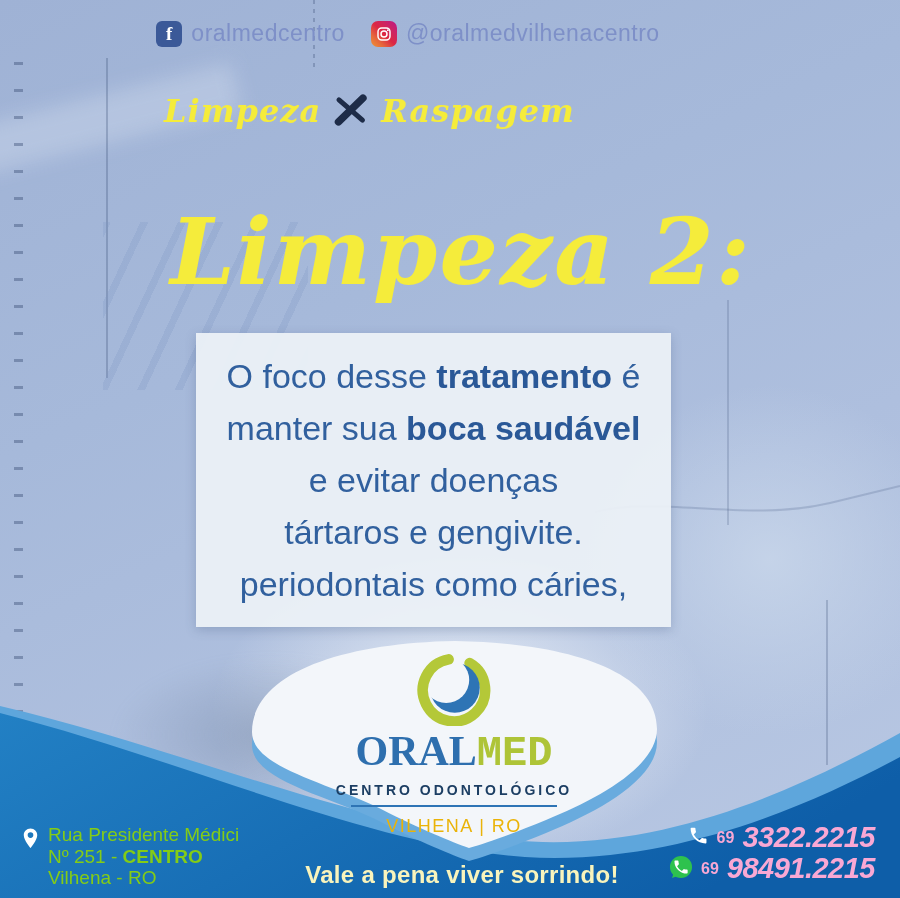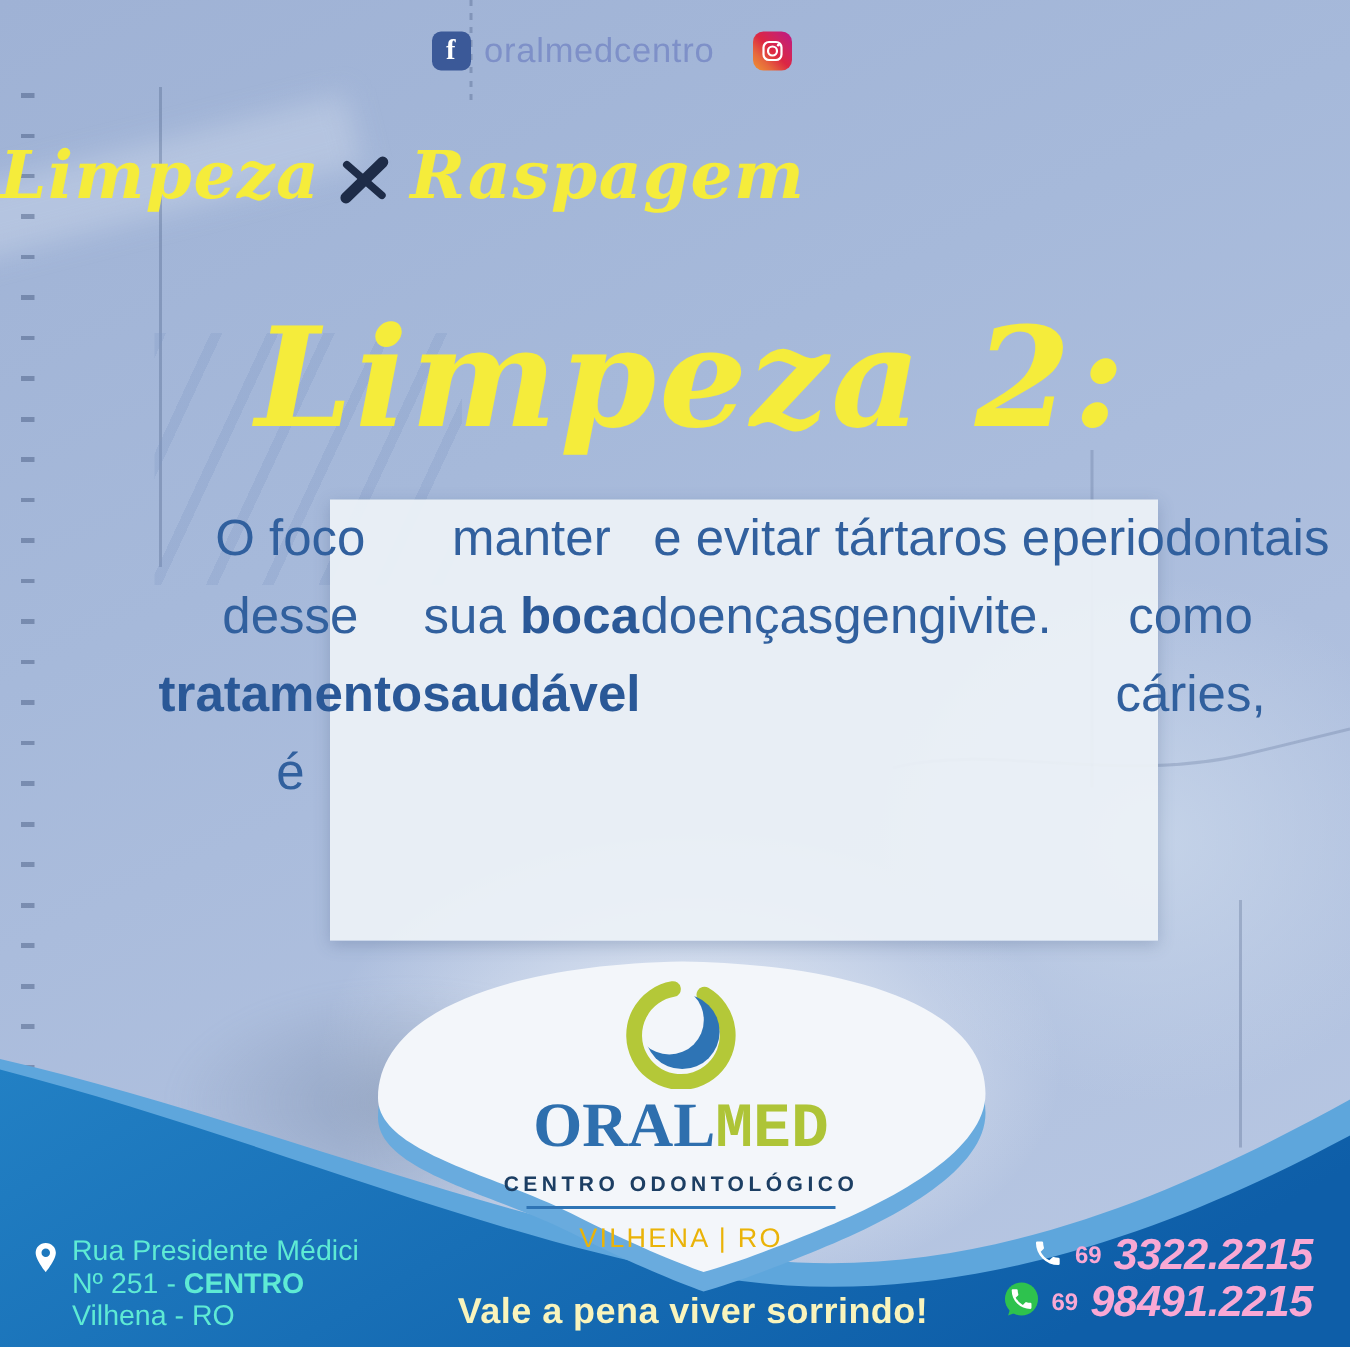--- a/index.html
+++ b/index.html
@@ -30,44 +30,44 @@
   
   .social-row{position:absolute;top:20px;left:0;width:900px;display:flex;justify-content:center;
       gap:26px;transform:translateX(-42px);}
   .social-item{display:flex;align-items:center;gap:9px;color:#7e90c8;font-size:23px;letter-spacing:.5px;}
   .fb-badge{width:26px;height:26px;border-radius:6px;background:#3b5998;color:#fff;display:flex;
       align-items:center;justify-content:center;font-weight:bold;font-size:19px;
       font-family:"Liberation Serif",serif;}
   .ig-badge{width:26px;height:26px;border-radius:7px;display:flex;align-items:center;justify-content:center;
       background:linear-gradient(45deg,#f09433 0%,#e6683c 25%,#dc2743 50%,#cc2366 75%,#bc1888 100%);}
   
-  .title-vs{position:absolute;top:92px;left:0;width:739px;text-align:left;color:#f5ec3b;
-      font-family:"DejaVu Serif",serif;font-style:italic;font-weight:bold;font-size:44px;letter-spacing:1px;}
+  .title-vs{position:absolute;top:92px;left:0;width:739px;text-align:center;color:#f5ec3b;
+      font-family:"DejaVu Serif",serif;font-style:italic;font-weight:bold;font-size:32px;letter-spacing:1px;}
   .title-vs .x-wrap{display:inline-block;vertical-align:-4px;margin:0 12px;transform:rotate(-4deg);}
   .title-main{position:absolute;top:198px;left:0;width:900px;text-align:center;color:#f5ec3b;
       font-family:"DejaVu Serif",serif;font-style:italic;font-weight:bold;font-size:92px;letter-spacing:2px;padding-left:11px;}
   
-  .card{position:absolute;left:196px;top:333px;width:552px;height:294px;
+  .card{position:absolute;left:196px;top:333px;width:475px;height:294px;
       background:rgba(236,241,247,.94);box-shadow:0 3px 10px rgba(70,90,130,.28);
-      display:flex;flex-direction:row;justify-content:center;text-align:center;margin-left:24px;}
+      display:flex;flex-direction:column;justify-content:center;text-align:center;}
   .card-line{font-size:34px;line-height:52px;color:#31609e;}
   .card-line b{color:#2a5897;}
   
   svg.waves{position:absolute;inset:0;}
   
   .logo{position:absolute;left:0;top:648px;width:900px;display:flex;flex-direction:column;
       align-items:center;transform:translateX(4px);}
   .logo-name{margin-top:4px;font-family:"Liberation Serif",serif;font-weight:bold;font-size:42px;
       line-height:1;letter-spacing:0;}
   .logo-name .oral{color:#2e6fae;} .logo-name .med{color:#aec437;margin-left:0;font-family:Liberation Mono, monospace;}
   .logo-sub{margin-top:7px;font-size:14px;font-weight:bold;letter-spacing:3px;color:#1c3e63;}
   .logo-rule{margin-top:7px;width:206px;height:2px;background:#2e74b5;}
   .logo-loc{margin-top:9px;font-size:18px;font-weight:normal;letter-spacing:1.5px;color:#eab308;}
   
-  .address{position:absolute;left:22px;top:824px;color:#5eead4;font-size:19px;line-height:21.5px;}
+  .address{position:absolute;left:22px;top:824px;color:#84cc16;font-size:19px;line-height:21.5px;}
   .address .pin{position:absolute;left:0;top:3px;}
   .address .addr-text{margin-left:26px;}
   .slogan{position:absolute;left:0;top:861px;width:900px;text-align:center;transform:translateX(12px);
       font-size:24px;font-weight:bold;color:#f9f4bc;letter-spacing:.3px;}
   .phones{position:absolute;right:25px;top:823px;display:flex;flex-direction:column;gap:2px;color:#f9a8d4;}
   .phone-row{display:flex;align-items:center;justify-content:flex-end;gap:8px;height:29px;}
   .phone-area{font-size:16px;font-weight:bold;}
   .phone-num{font-size:29px;font-weight:bold;letter-spacing:-.5px;font-style:italic;}
 </style>
 </head>
@@ -97,20 +97,21 @@
       <span>oralmedcentro</span>
     </div>
     <div class="social-item">
       <span class="ig-badge">
         <svg width="16" height="16" viewBox="0 0 24 24" fill="none" stroke="#fff" stroke-width="2.2">
           <rect x="3" y="3" width="18" height="18" rx="5.5"></rect>
           <circle cx="12" cy="12" r="4.5"></circle>
           <circle cx="17.8" cy="6.2" r="1.4" fill="#fff" stroke="none"></circle>
         </svg>
       </span>
+      <span>@oralmedvilhenacentro</span>
     </div>
   </div>
 
   <div class="title-vs">
     <span>Limpeza</span><span class="x-wrap"><svg width="36" height="32" viewBox="0 0 36 32">
         <path d="M5,27 L31,5" stroke="#1e2c48" stroke-width="7.5" stroke-linecap="round"></path>
         <path d="M7,5 L29,27" stroke="#1e2c48" stroke-width="5" stroke-linecap="round"></path>
       </svg></span><span>Raspagem</span>
   </div>
   <div class="title-main">Limpeza 2:</div>

